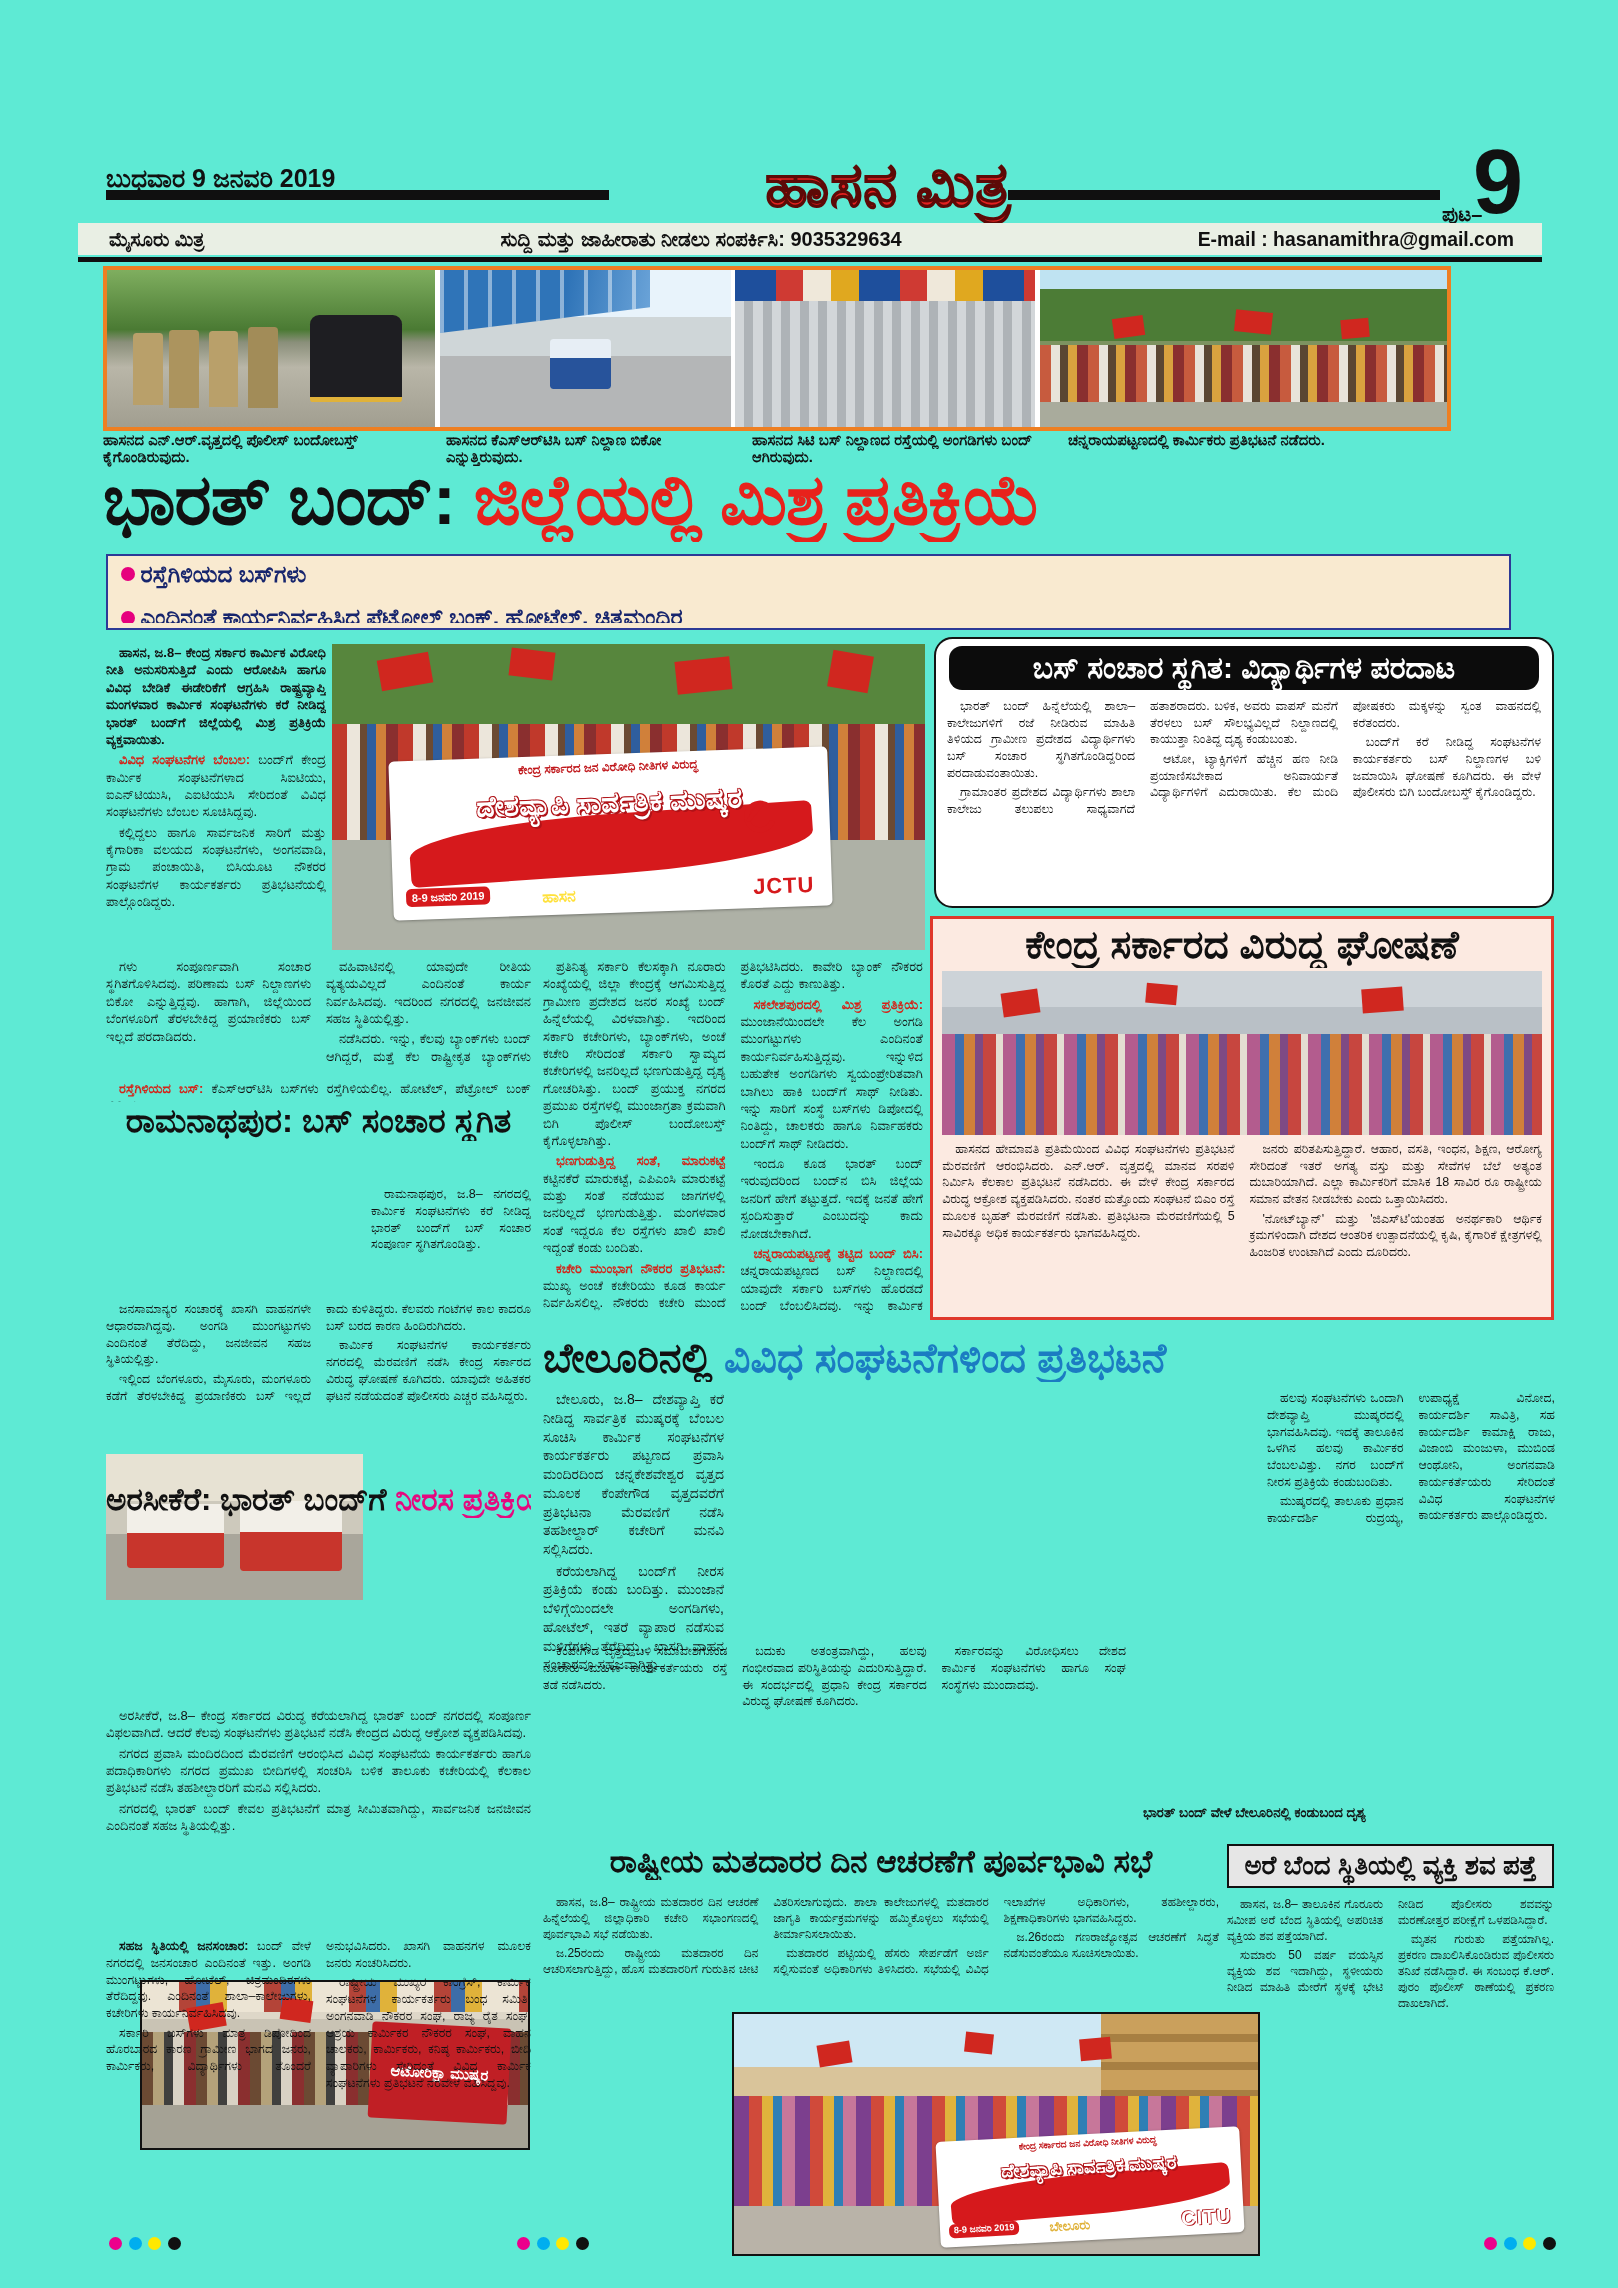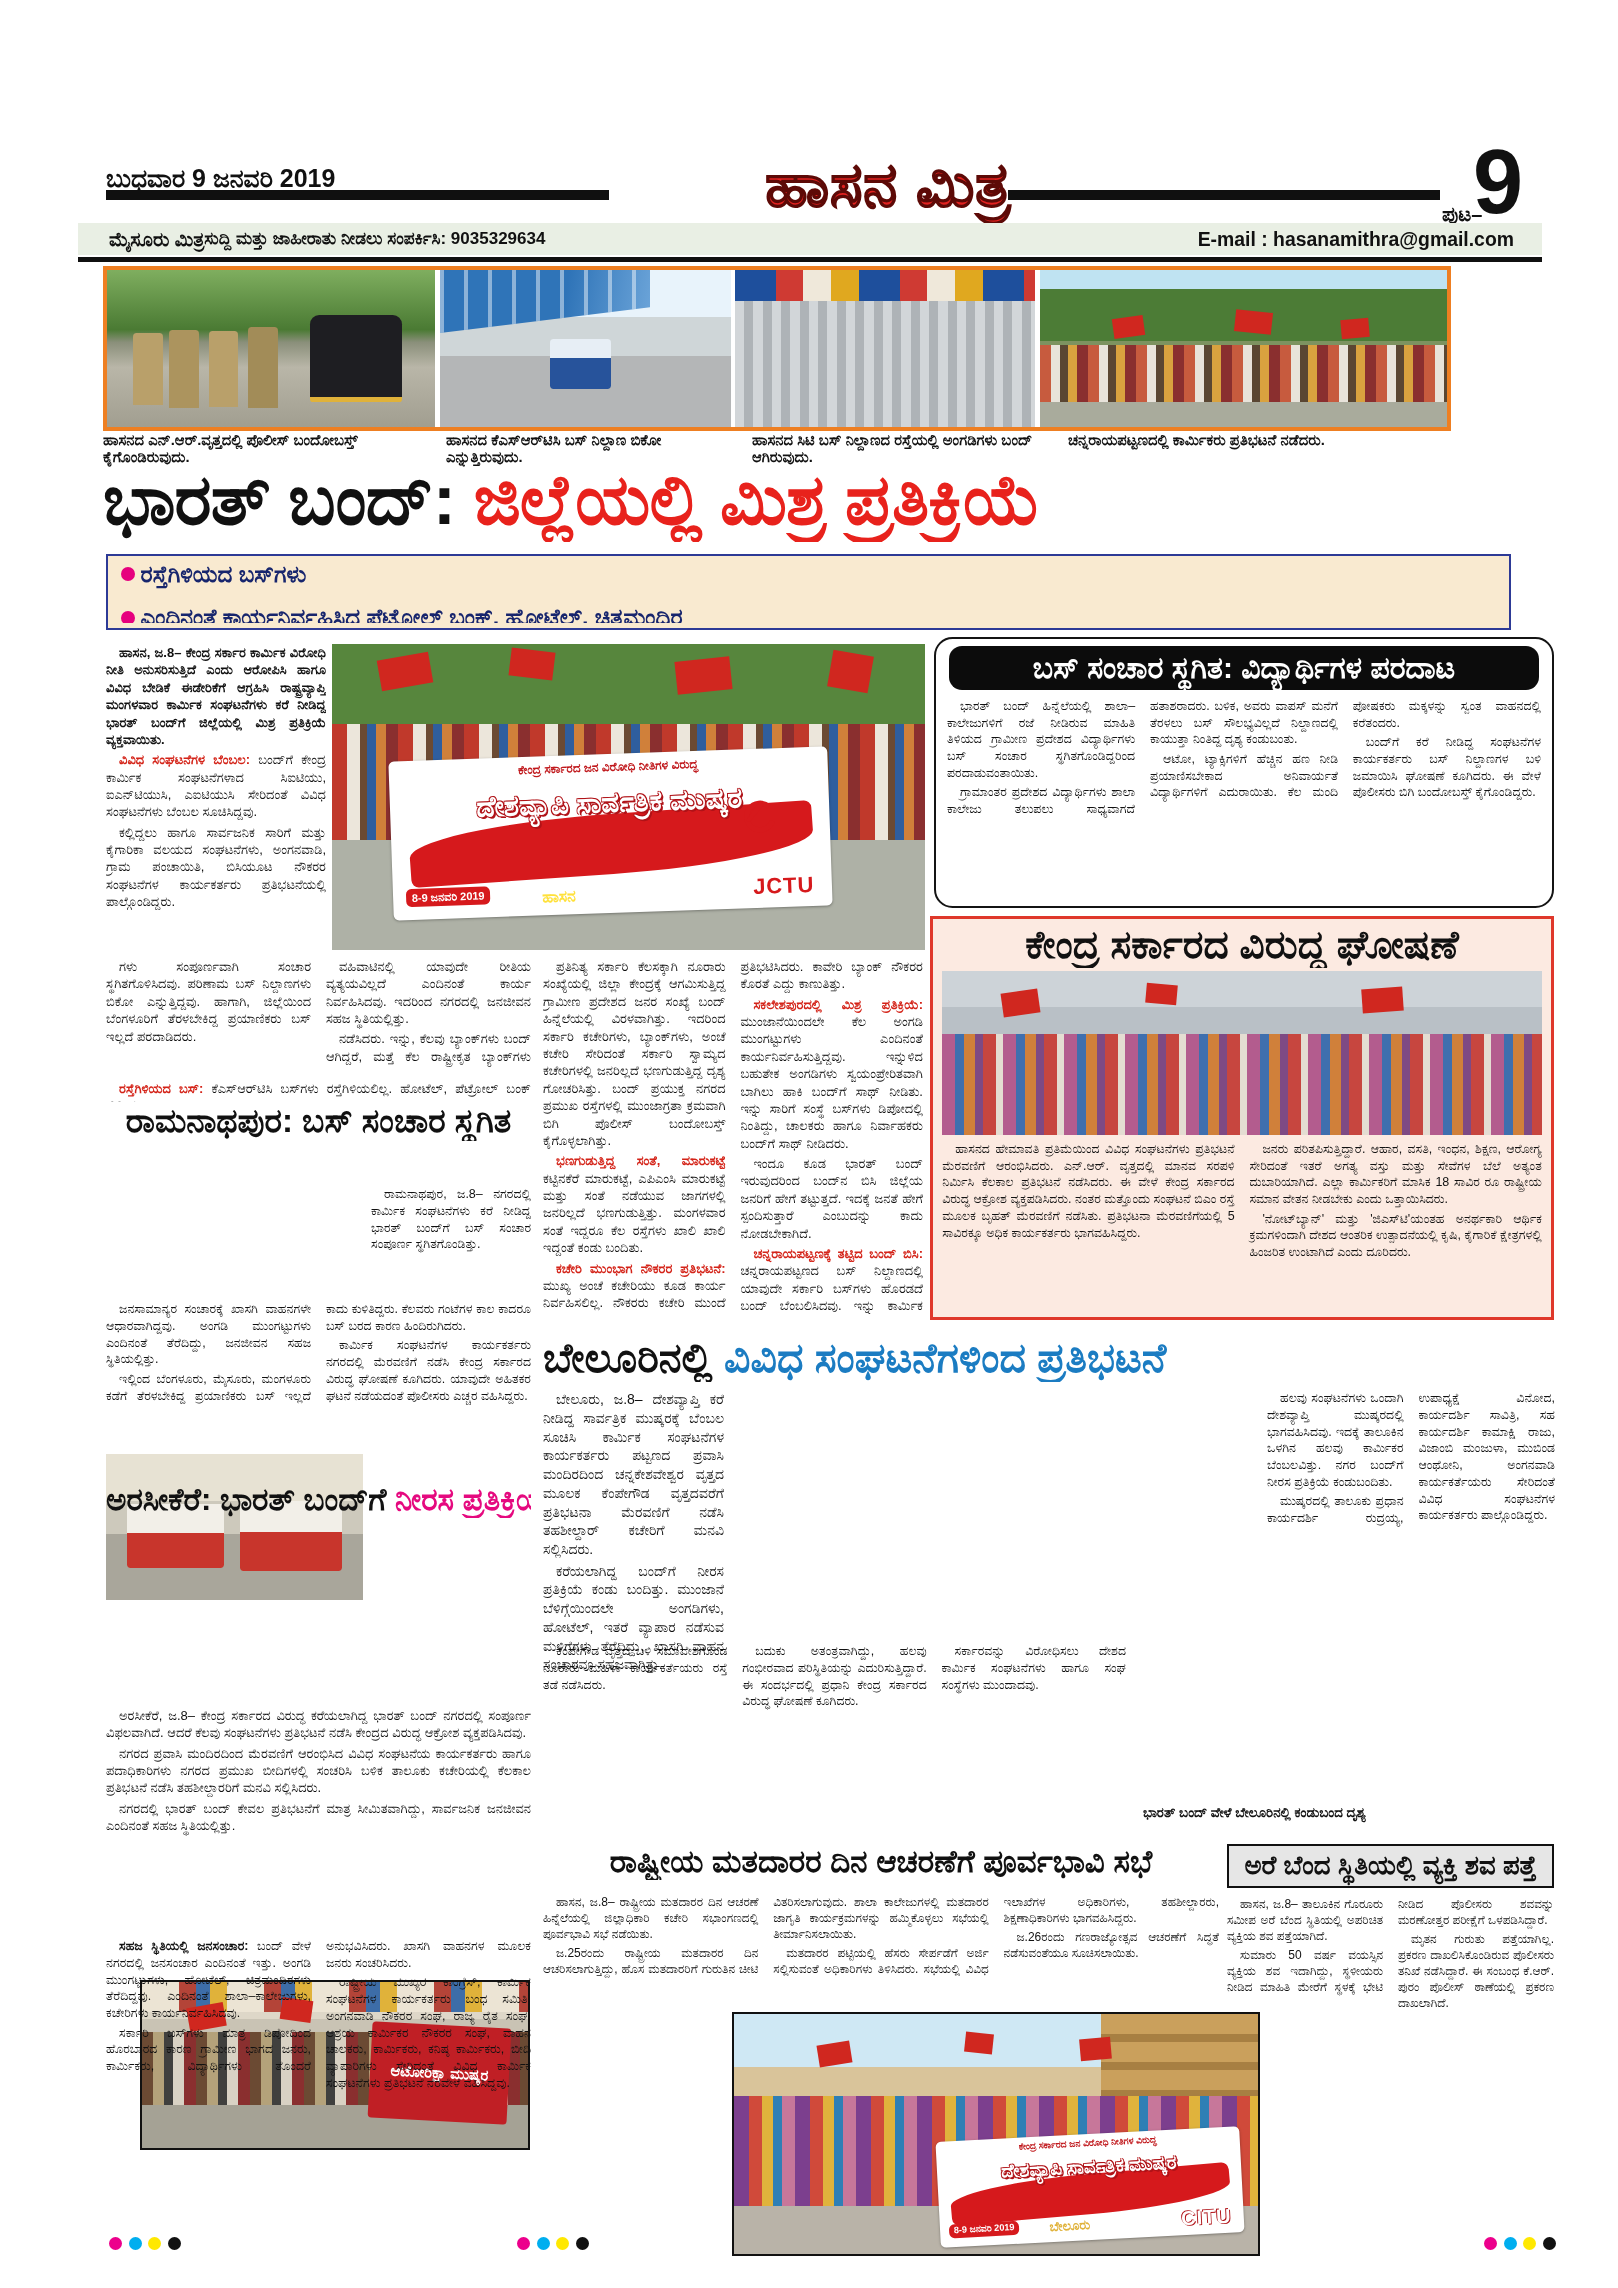--- a/index.html
+++ b/index.html
@@ -1,30 +1,30 @@
 <!DOCTYPE html>
 <html style="font-size:14.8px"><head>
 <meta charset="utf-8">
 <style>
   html,body{margin:0;padding:0;background:#888;}
-  .page{position:relative;width:1619px;height:2289px;background:#ffffff;margin:0 auto;
+  .page{position:relative;width:1619px;height:2289px;background:#5eead4;margin:0 auto;
         font-family:"Liberation Sans",sans-serif;color:#111;overflow:hidden;}
   .abs{position:absolute;}
   
   .date{left:106px;top:164px;font-size:25px;font-weight:bold;}
   .rule{background:#101010;}
   .bar-left{left:106px;top:190px;width:503px;height:10px;}
   .bar-right{left:1008px;top:190px;width:432px;height:10px;}
   .masthead{left:605px;top:150px;width:406px;text-align:right;font-size:61px;font-weight:800;
             color:#e32220;-webkit-text-stroke:1.4px #5d0a07;letter-spacing:0.9px;}
   .page-label{left:1442px;top:203px;font-size:20px;font-weight:bold;}
   .page-number{left:1473px;top:137px;font-size:90px;font-weight:800;line-height:1;}
   .subbar{left:78px;top:223px;width:1464px;height:32px;background:#e9efe4;display:flex;align-items:center;}
   .subbar .edition{margin-left:31px;font-size:19.4px;font-weight:bold;}
-  .subbar .contact{flex:1;text-align:left;font-size:17px;font-weight:bold;}
+  .subbar .contact{flex:1;text-align:center;font-size:20px;font-weight:bold;}
   .subbar .email{margin-right:28px;font-size:19.4px;font-weight:bold;}
   .black-rule{left:78px;top:257px;width:1464px;height:4.6px;}
   
   .strip{left:103px;top:266px;width:1340px;height:157px;border:4.6px solid #ee7f22;background:#fff;
          display:flex;gap:4.6px;}
   .ph{position:relative;overflow:hidden;height:100%;}
   .cap-row{left:103px;top:432px;width:1442px;display:flex;gap:11px;font-size:14.8px;font-weight:bold;}
   .cap-row div{line-height:1.15;}
   
   .main-headline{left:103px;top:460px;width:1432px;font-size:70px;font-weight:800;white-space:nowrap;

